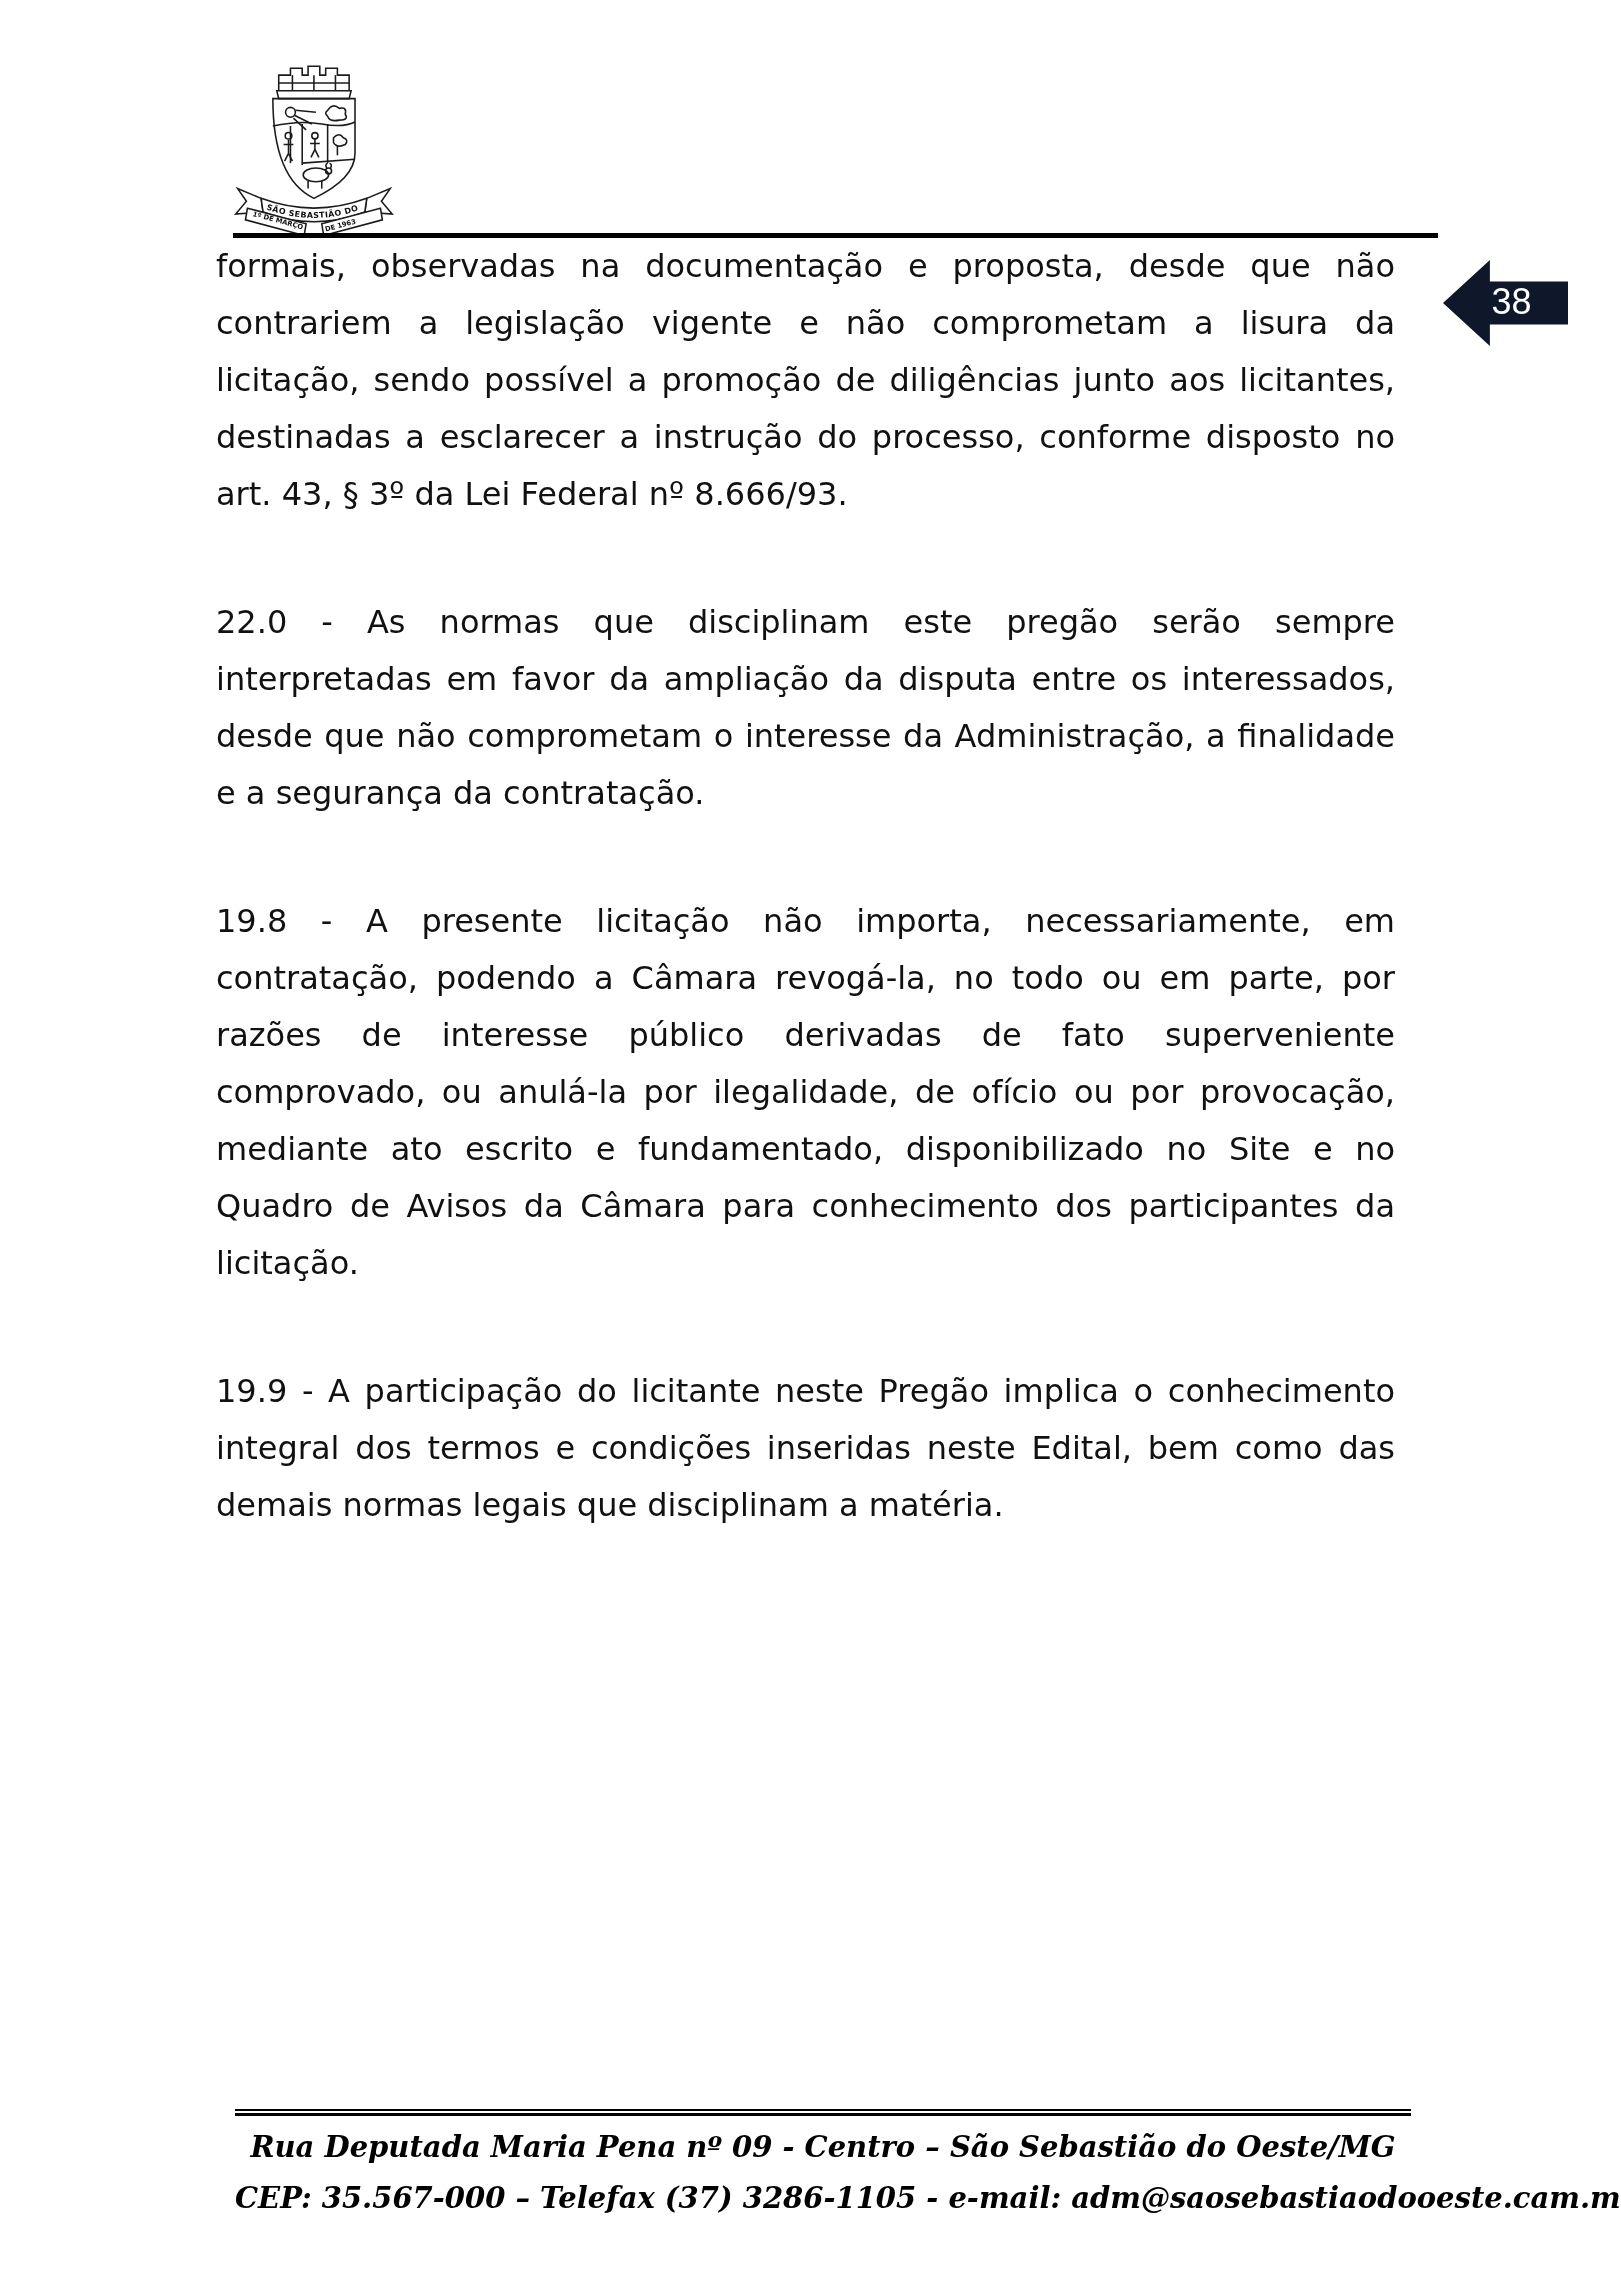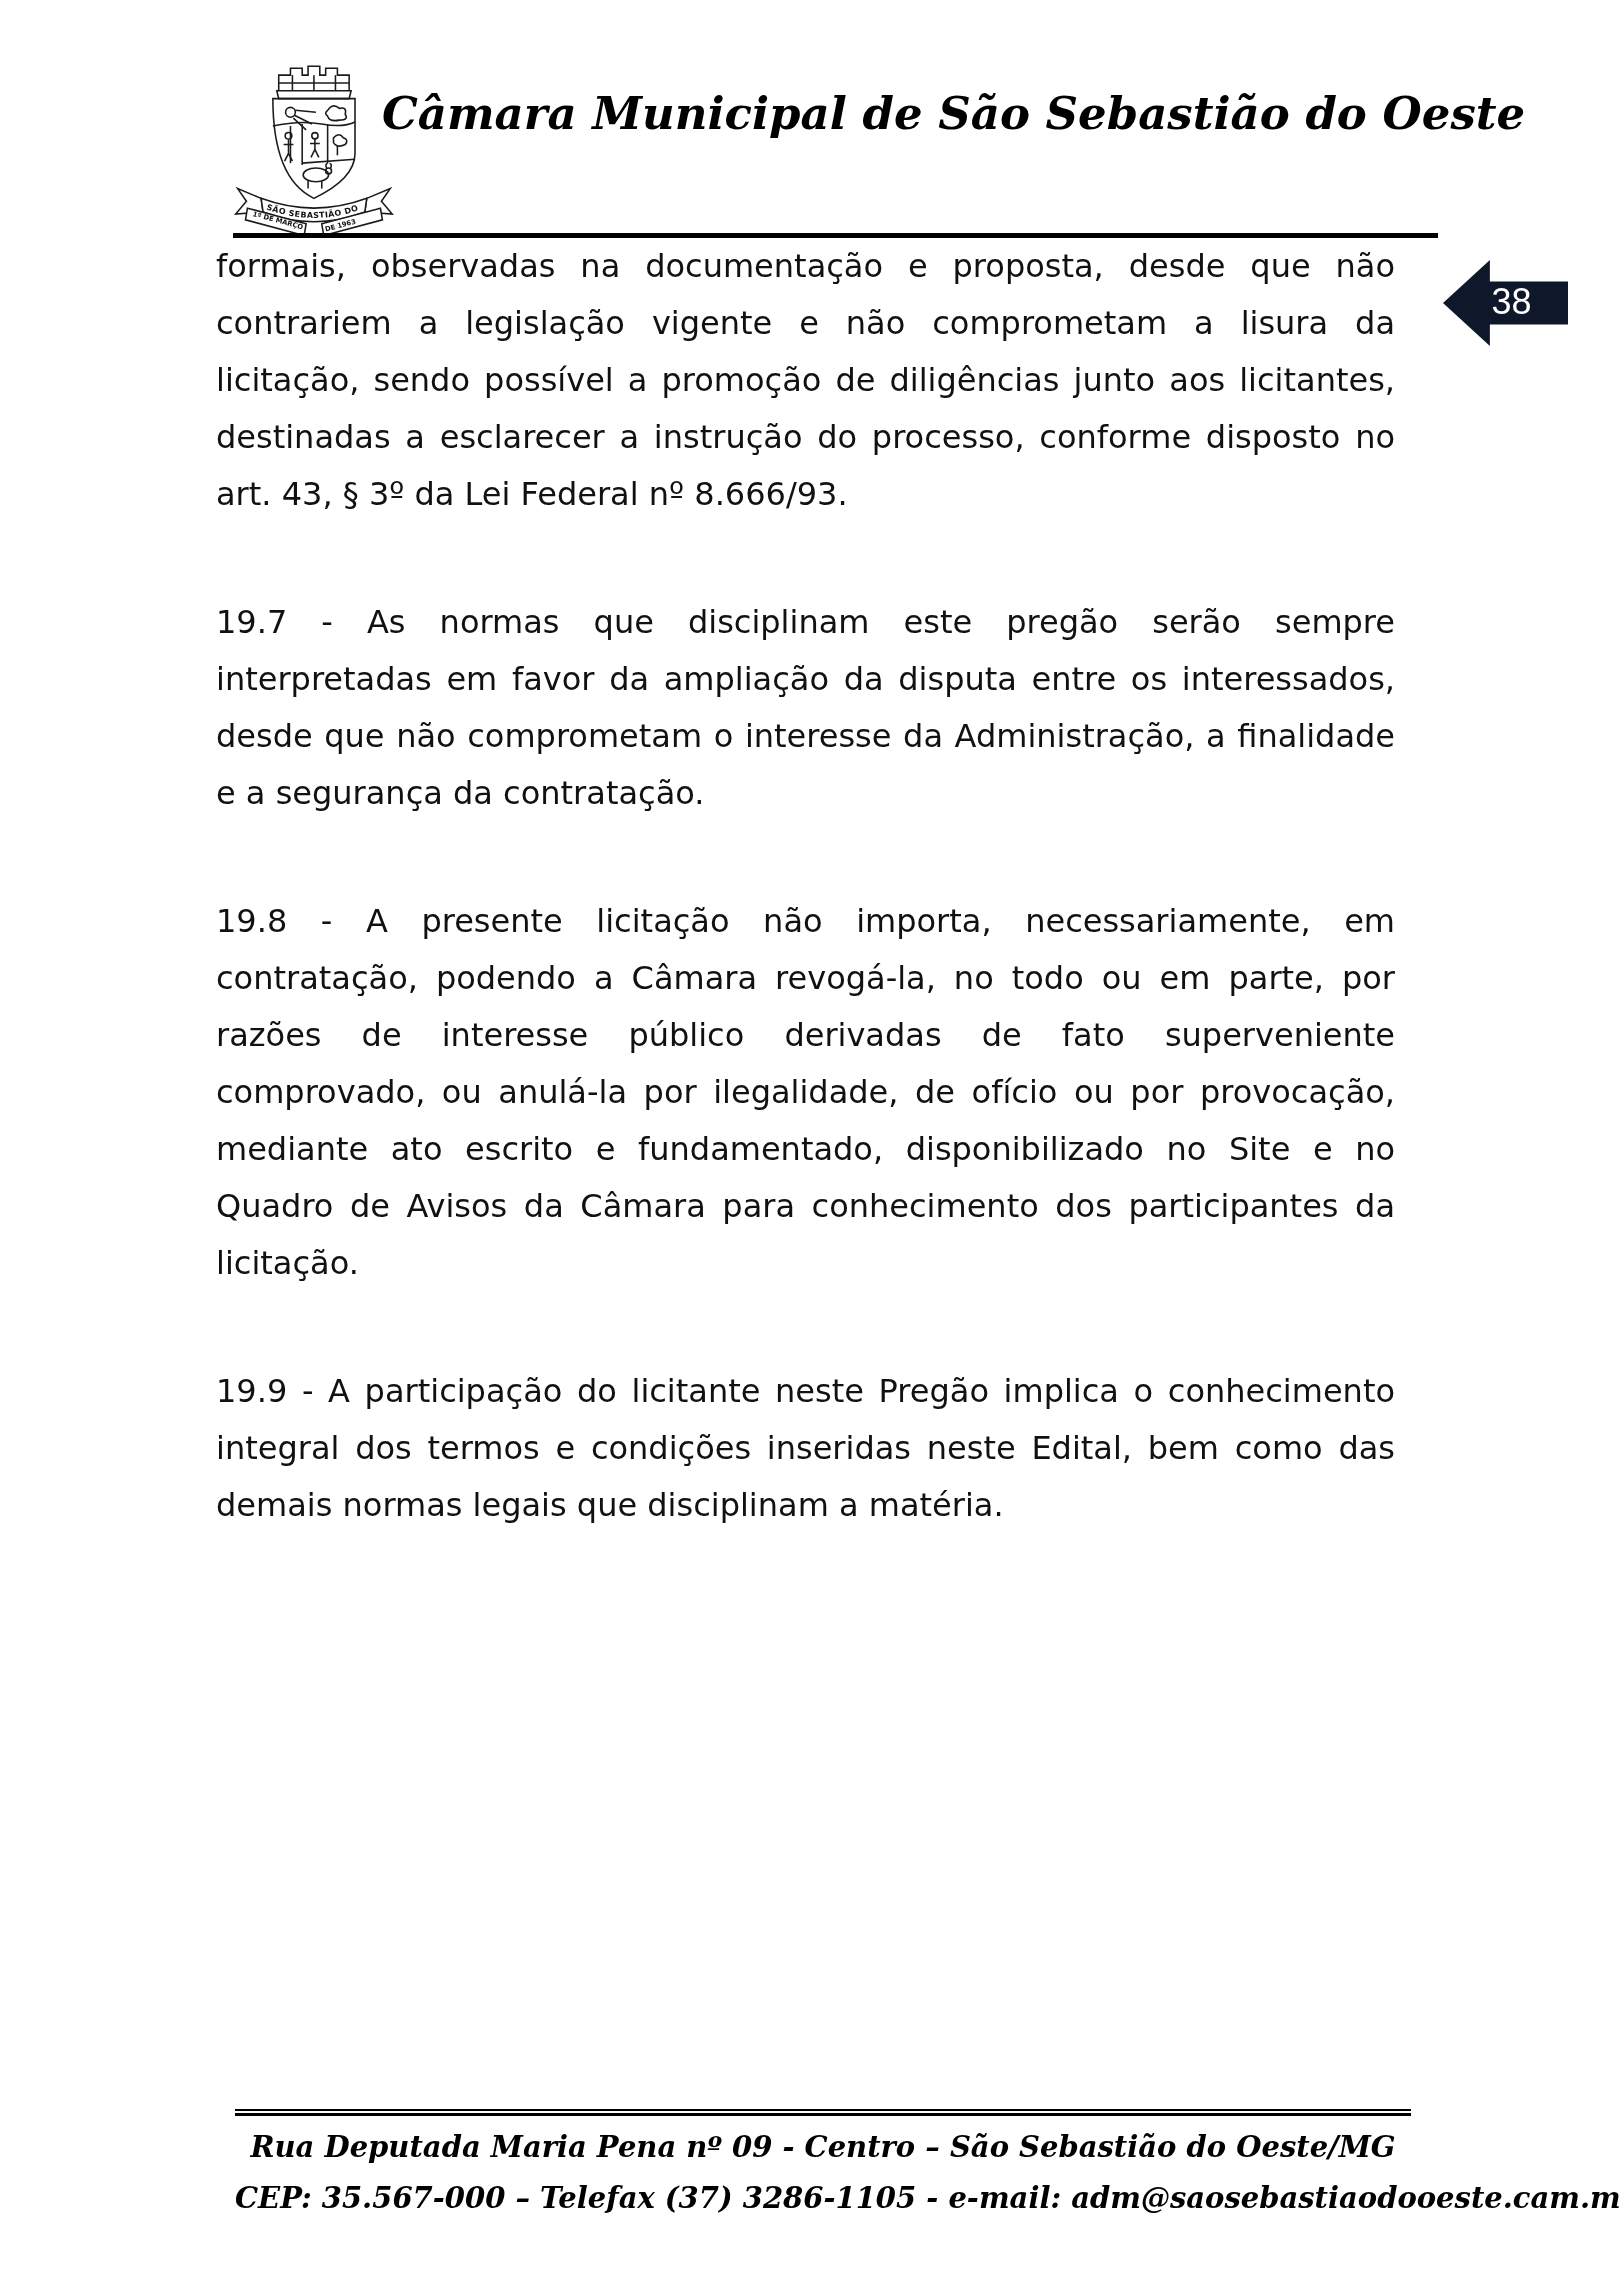--- a/index.html
+++ b/index.html
@@ -147,32 +147,31 @@
       <path id="bannerCurve" d="M45,151 Q94,169 143,151"></path>
     </defs>
     <text font-size="8.2" letter-spacing="0.4">
       <textPath href="#bannerCurve">SÃO SEBASTIÃO DO OESTE</textPath>
     </text>
     <text font-size="7" transform="translate(31,158) rotate(15)">1º DE MARÇO</text>
     <text font-size="7" transform="translate(106,174) rotate(-15)">DE 1963</text>
   </svg>
 
   <div class="header-text">
-    <div class="doc-title">Câmara Municipal de São Sebastião do Oeste</div>
   </div>
 
   <div class="header-rule"></div>
 
   <div class="page-badge">
     <span>38</span>
   </div>
 
   <main class="content">
     <p>formais, observadas na documentação e proposta, desde que não contrariem a legislação vigente e não comprometam a lisura da licitação, sendo possível a promoção de diligências junto aos licitantes, destinadas a esclarecer a instrução do processo, conforme disposto no art. 43, § 3º da Lei Federal nº 8.666/93.</p>
-    <p>19.7 - As normas que disciplinam este pregão serão sempre interpretadas em favor da ampliação da disputa entre os interessados, desde que não comprometam o interesse da Administração, a finalidade e a segurança da contratação.</p>
+    <p>22.0 - As normas que disciplinam este pregão serão sempre interpretadas em favor da ampliação da disputa entre os interessados, desde que não comprometam o interesse da Administração, a finalidade e a segurança da contratação.</p>
     <p>19.8 - A presente licitação não importa, necessariamente, em contratação, podendo a Câmara revogá-la, no todo ou em parte, por razões de interesse público derivadas de fato superveniente comprovado, ou anulá-la por ilegalidade, de ofício ou por provocação, mediante ato escrito e fundamentado, disponibilizado no Site e no Quadro de Avisos da Câmara para conhecimento dos participantes da licitação.</p>
     <p>19.9 - A participação do licitante neste Pregão implica o conhecimento integral dos termos e condições inseridas neste Edital, bem como das demais normas legais que disciplinam a matéria.</p>
   </main>
 
   <footer class="footer">
     <div class="footer-rule"></div>
     <div class="footer-line">Rua Deputada Maria Pena nº 09 - Centro – São Sebastião do Oeste/MG</div>
     <div class="footer-line">CEP: 35.567-000 – Telefax (37) 3286-1105 - e-mail: adm@saosebastiaodooeste.cam.mg.gov.br</div>
   </footer>
 

